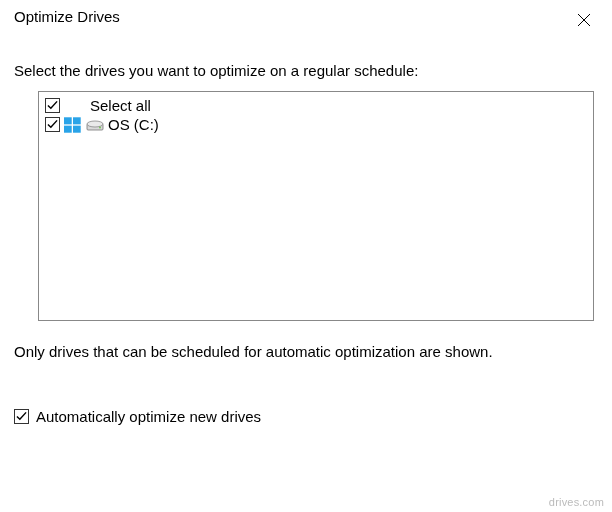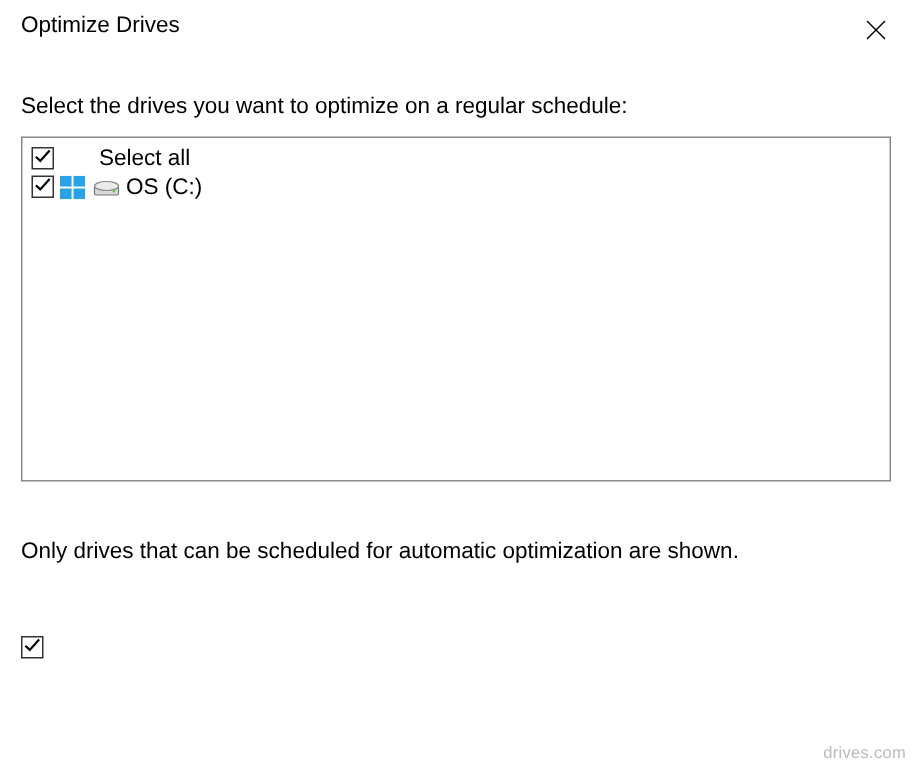--- a/index.html
+++ b/index.html
@@ -46,20 +46,21 @@
     .prompt {
       font-size: 15px;
       margin-bottom: 12px;
     }
     .drive-list {
       border: 1px solid #888;
       height: 230px;
       padding: 4px 6px;
       overflow: auto;
       background: #fff;
+      margin-left: 24px;
     }
     .row {
       display: flex;
       align-items: center;
       gap: 4px;
       padding: 1px 0;
       font-size: 15px;
     }
     .checkbox {
       width: 15px;
@@ -81,21 +82,21 @@
       height: 16px;
       display: inline-flex;
       align-items: center;
       justify-content: center;
       flex-shrink: 0;
     }
     .label-indent {
       margin-left: 26px;
     }
     .note {
-      margin-top: 38px;
+      margin-top: 22px;
       font-size: 15px;
     }
     .auto-row {
       margin-top: 48px;
       display: flex;
       align-items: center;
       gap: 7px;
       font-size: 15px;
     }
     .watermark {
@@ -167,16 +168,17 @@
   <div class="note">Only drives that can be scheduled for automatic optimization are shown.</div>
 
   <div class="auto-row">
     <span class="checkbox">
       <span>
         <svg viewBox="0 0 12 12">
             <polyline points="1,6 4.2,9 11,1.5" fill="none" stroke="#000" stroke-width="1.6"></polyline>
           </svg>
       </span>
     </span>
+    <span>Automatically optimize new drives</span>
   </div>
 </div>
 
 <div class="watermark">drives.com</div>
 
 </body></html>

